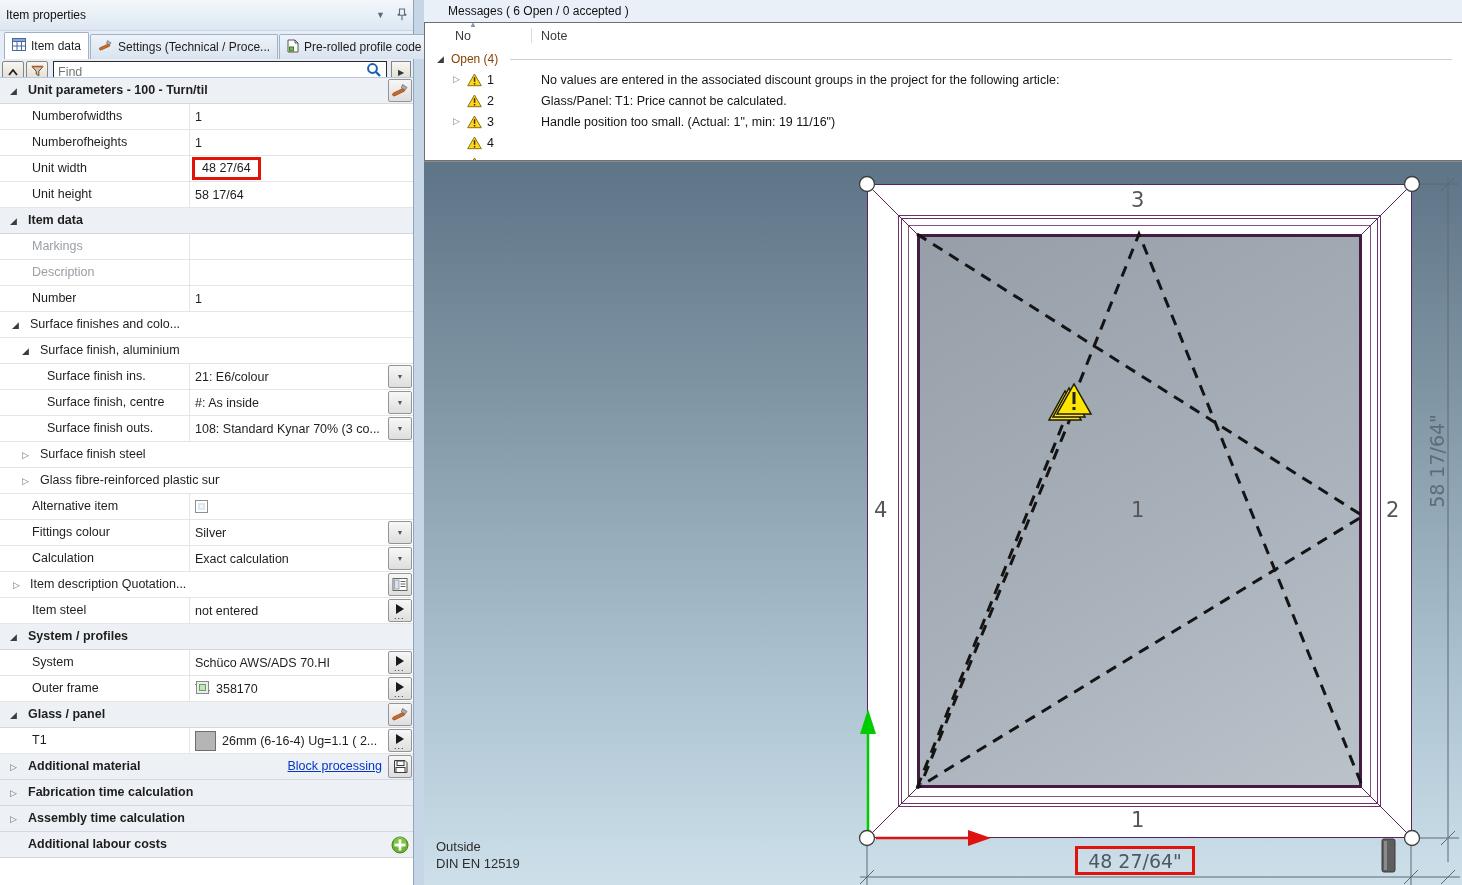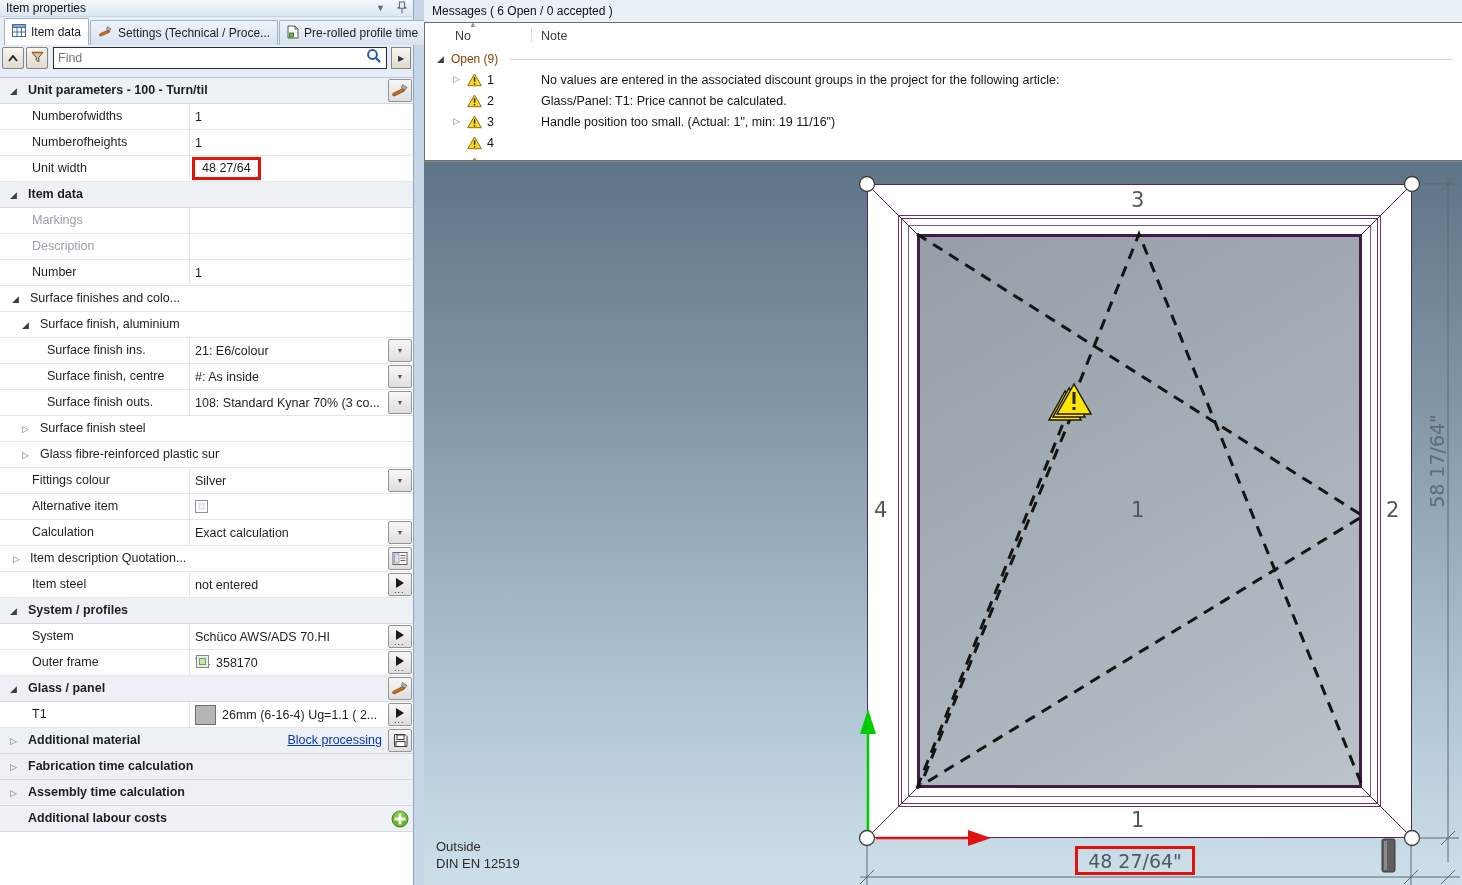--- a/index.html
+++ b/index.html
@@ -1,21 +1,21 @@
 <!DOCTYPE html>
 <html><head>
 <meta charset="utf-8">
 <style>
 *{box-sizing:border-box;margin:0;padding:0}
 body{width:1462px;height:885px;font-family:"Liberation Sans",sans-serif;background:#c7d6e6;overflow:hidden}
 #app{position:relative;width:1462px;height:885px}
 
 
 #left{position:absolute;left:0;top:0;width:414px;height:885px;background:#e6edf6;border-right:1px solid #8ea5bd}
-.titlebar{height:16px;display:flex;align-items:center;padding:8px 6px;font-size:12px;color:#111;background:linear-gradient(#f3f7fb,#dde7f2);border-bottom:1px solid #c8d5e3}
+.titlebar{height:16px;display:flex;align-items:center;padding:15px 6px;font-size:12px;color:#111;background:linear-gradient(#f3f7fb,#dde7f2);border-bottom:1px solid #c8d5e3}
 .tb-icons{margin-left:auto;display:flex;gap:12px;align-items:center;color:#5a6b7d;font-size:10px}
 .tabs{height:28px;display:flex;align-items:flex-end;padding-left:4px;background:#e6edf6}
 .tab{height:25px;display:flex;align-items:center;gap:5px;padding:0 7px;font-size:12px;color:#1d1d1d;border:1px solid #9db1c7;border-bottom:none;background:linear-gradient(#eef3f9,#d9e3ef);border-radius:2px 2px 0 0;white-space:nowrap;margin-right:1px}
 .tab.active{background:#fff;height:27px;z-index:2}
 .findrow{height:26px;background:#e6edf6;display:flex;align-items:center;padding:2px;gap:2px}
 .sqbtn{width:22px;height:22px;flex:0 0 auto;background:linear-gradient(#f8f6f1,#e0dacd);border:1px solid #858585;border-radius:2px;display:flex;align-items:center;justify-content:center;font-size:10px;color:#222}
 .findbox{flex:1;height:22px;border:1px solid #2a2a2a;background:#fff;display:flex;align-items:center;padding:0 4px;margin-left:3px}
 .findbox input{border:none;outline:none;flex:1;font-size:12.5px;font-family:inherit;color:#737373;background:transparent}
 .arrbtn{width:20px;height:22px;background:linear-gradient(#f8f6f1,#e0dacd);border:1px solid #858585;display:flex;align-items:center;justify-content:center;font-size:8px;color:#333;margin-left:2px}
 #grid{position:absolute;top:77px;left:0;width:413px;bottom:0;background:#fff;border-top:1px solid #b9c7d8;overflow:hidden}
@@ -32,21 +32,21 @@
 .ctl.bare{background:none;border:none}
 .dlgico{position:relative;width:12px;height:14px}
 .dlgico .t{position:absolute;left:2px;top:0;width:0;height:0;border-left:8px solid #1a1a1a;border-top:5px solid transparent;border-bottom:5px solid transparent}
 .dlgico .d{position:absolute;left:0;bottom:0;font-size:9px;color:#1a1a1a;letter-spacing:1px;line-height:4px}
 .blk{position:absolute;right:31px;top:5px;font-size:12.5px;font-weight:normal;color:#0535c8;text-decoration:underline}
 .cb{width:13px;height:13px;border:1px solid #8f8f8f;background:#f4f8fb;box-shadow:inset 0 0 0 2px #fff,inset 0 0 0 4px #dde7f0}
 .swatch{width:21px;height:20px;background:#b5b5b5;border:1px solid #6e6e6e;flex:0 0 auto}
 
 
 #messages{position:absolute;left:424px;top:0;width:1038px;height:161px;background:#e9f0f8}
-.mtitle{height:22px;padding:4px 8px;font-size:12px;color:#111}
+.mtitle{height:22px;padding:4px 24px;font-size:12px;color:#111}
 .mlist{position:absolute;left:0;top:22px;right:0;bottom:0;background:#fff;border:1px solid #6f6f6f;border-right:none;overflow:hidden}
 .mhead{position:relative;height:25px;font-size:12.5px;color:#3a3a3a}
 .mhead .cno{position:absolute;left:30px;top:6px}
 .mhead .cnote{position:absolute;left:116px;top:6px}
 .mhead .sort{position:absolute;left:44px;top:-3px;font-size:8px;color:#8496ad}
 .mhead .vdiv{position:absolute;left:106px;top:5px;width:1px;height:15px;background:#d9dee5}
 .mgroup{position:relative;height:22px;display:flex;align-items:center;font-size:12px;color:#8a4200}
 .mgroup .tri{position:static;transform:none;margin-left:12px;color:#3d3d3d}
 .mgroup .glabel{margin-left:7px}
 .mgroup .gline{flex:1;height:1px;background:#c9cfd8;margin:0 10px 0 12px}
@@ -105,21 +105,21 @@
               <path d="M9.5 1.5 l3.6 2.4 -1.8 2 -2.8-1.6z" fill="#a9afb5" stroke="#555" stroke-width="0.5"></path>
             </svg></span>
         <span>Settings (Technical / Proce...</span>
       </div>
       <div class="tab">
         <span><svg width="12" height="14" viewBox="0 0 12 14">
               <path d="M1 1 h7 l3 3 v9 H1z" fill="#fff" stroke="#555"></path>
               <path d="M8 1 v3 h3" fill="none" stroke="#555"></path>
               <rect x="2.5" y="8" width="4" height="4" fill="#6abf40" stroke="#3f7d22"></rect>
             </svg></span>
-        <span>Pre-rolled profile time</span>
+        <span>Pre-rolled profile code</span>
       </div>
     </div>
     <div class="findrow">
       <div class="sqbtn">
           <svg width="10" height="7" viewBox="0 0 10 7">
             <path d="M1 6 L5 1 L9 6" fill="none" stroke="#222" stroke-width="1.8"></path>
           </svg>
         </div>
       <div class="sqbtn">
           <span><svg width="13" height="12" viewBox="0 0 13 12">
@@ -158,20 +158,26 @@
           <div class="pval">
             <span>1</span>
           </div>
         </div>
         <div class="prow">
           <span class="plabel " style="left:32px">Unit width</span>
           <div class="pval">
             <span class="redbox">48 27/64</span>
           </div>
         </div>
+        <div class="prow">
+          <span class="plabel " style="left:32px">Unit height</span>
+          <div class="pval">
+            <span>58 17/64</span>
+          </div>
+        </div>
         <div class="prow sec">
           <span class="tri " style="left:10px">◢</span>
           <span class="plabel " style="left:28px">Item data</span>
         </div>
         <div class="prow">
           <span class="plabel dis" style="left:32px">Markings</span>
           <div class="pval">
             <span></span>
           </div>
         </div>
@@ -224,32 +230,32 @@
         </div>
         <div class="prow">
           <span class="tri c" style="left:22px">▷</span>
           <span class="plabel " style="left:40px">Surface finish steel</span>
         </div>
         <div class="prow">
           <span class="tri c" style="left:22px">▷</span>
           <span class="plabel " style="left:40px">Glass fibre-reinforced plastic surface finish</span>
         </div>
         <div class="prow">
+          <span class="plabel " style="left:32px">Alternative item</span>
+          <div class="pval">
+            <span class="cb"></span>
+          </div>
+        </div>
+        <div class="prow">
           <span class="plabel " style="left:32px">Fittings colour</span>
           <div class="pval">
             <span>Silver</span>
           </div>
           <div class="ctl ">
             <span class="dd">▼</span>
-          </div>
-        </div>
-        <div class="prow">
-          <span class="plabel " style="left:32px">Alternative item</span>
-          <div class="pval">
-            <span class="cb"></span>
           </div>
         </div>
         <div class="prow">
           <span class="plabel " style="left:32px">Calculation</span>
           <div class="pval">
             <span>Exact calculation</span>
           </div>
           <div class="ctl ">
             <span class="dd">▼</span>
           </div>
@@ -374,21 +380,21 @@
     <div class="mtitle">Messages ( 6 Open / 0 accepted )</div>
     <div class="mlist">
       <div class="mhead">
         <span class="sort">▲</span>
         <span class="cno">No</span>
         <span class="vdiv"></span>
         <span class="cnote">Note</span>
       </div>
       <div class="mgroup">
         <span class="tri">◢</span>
-        <span class="glabel">Open (9)</span>
+        <span class="glabel">Open (4)</span>
         <span class="gline"></span>
       </div>
       <div id="mrows">
           <div class="mrow">
             <span class="exp">▷</span>
             <span class="wicon"><svg width="15" height="14" viewBox="0 0 15 14">
                 <polygon points="7.5,1 14.3,12.7 0.7,12.7" fill="#ffd918" stroke="#8a6d1d"></polygon>
                 <rect x="6.8" y="4.2" width="1.5" height="4.6" fill="#3b3000"></rect>
                 <rect x="6.8" y="10" width="1.5" height="1.5" fill="#3b3000"></rect>
               </svg></span>

